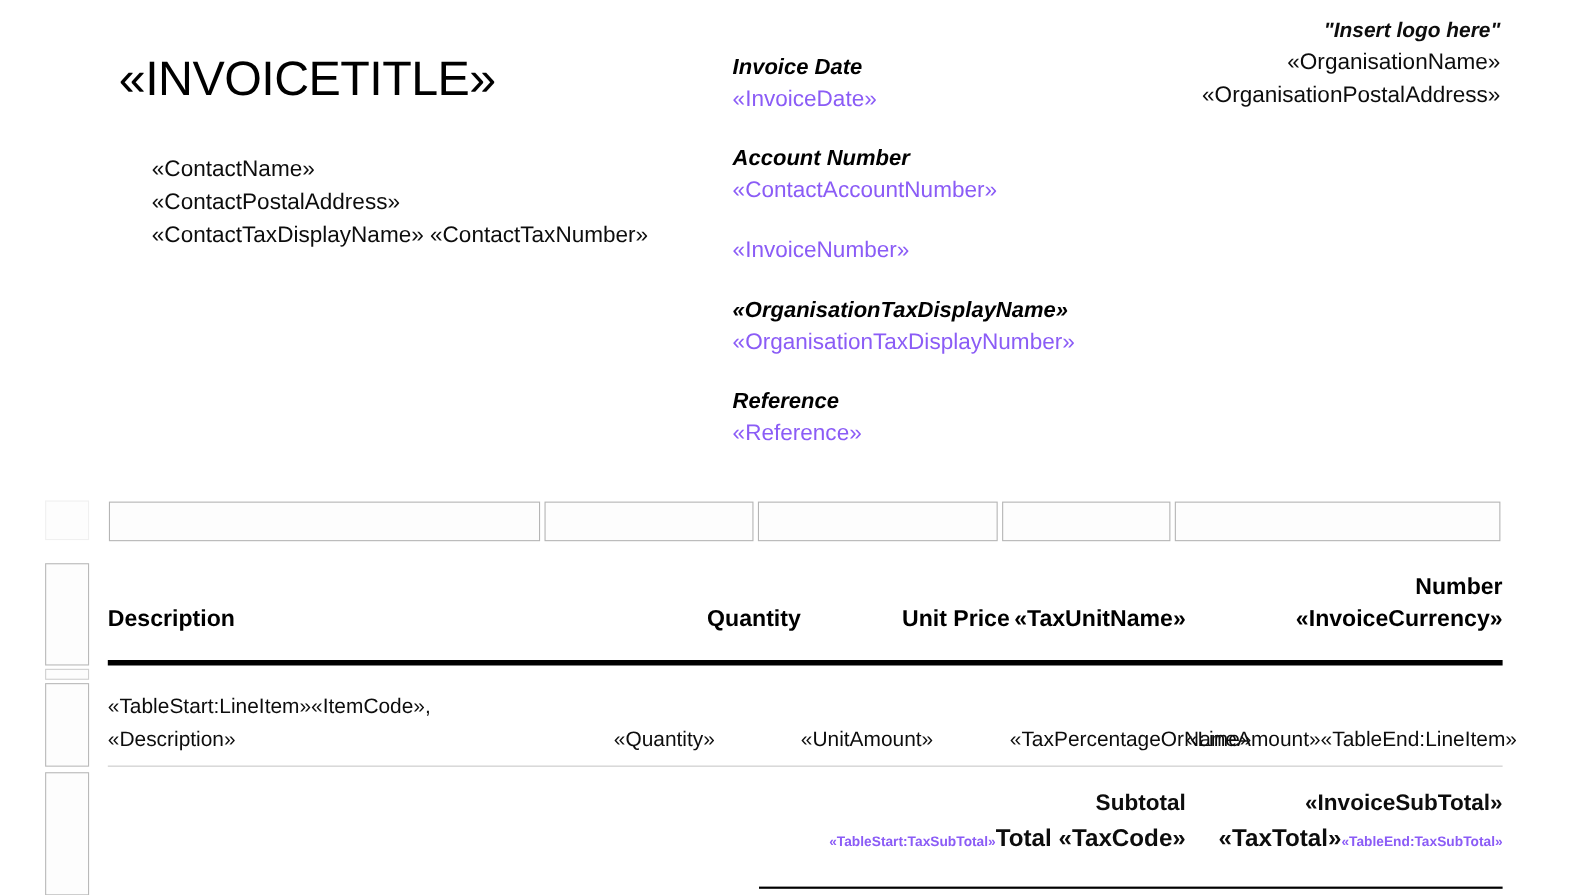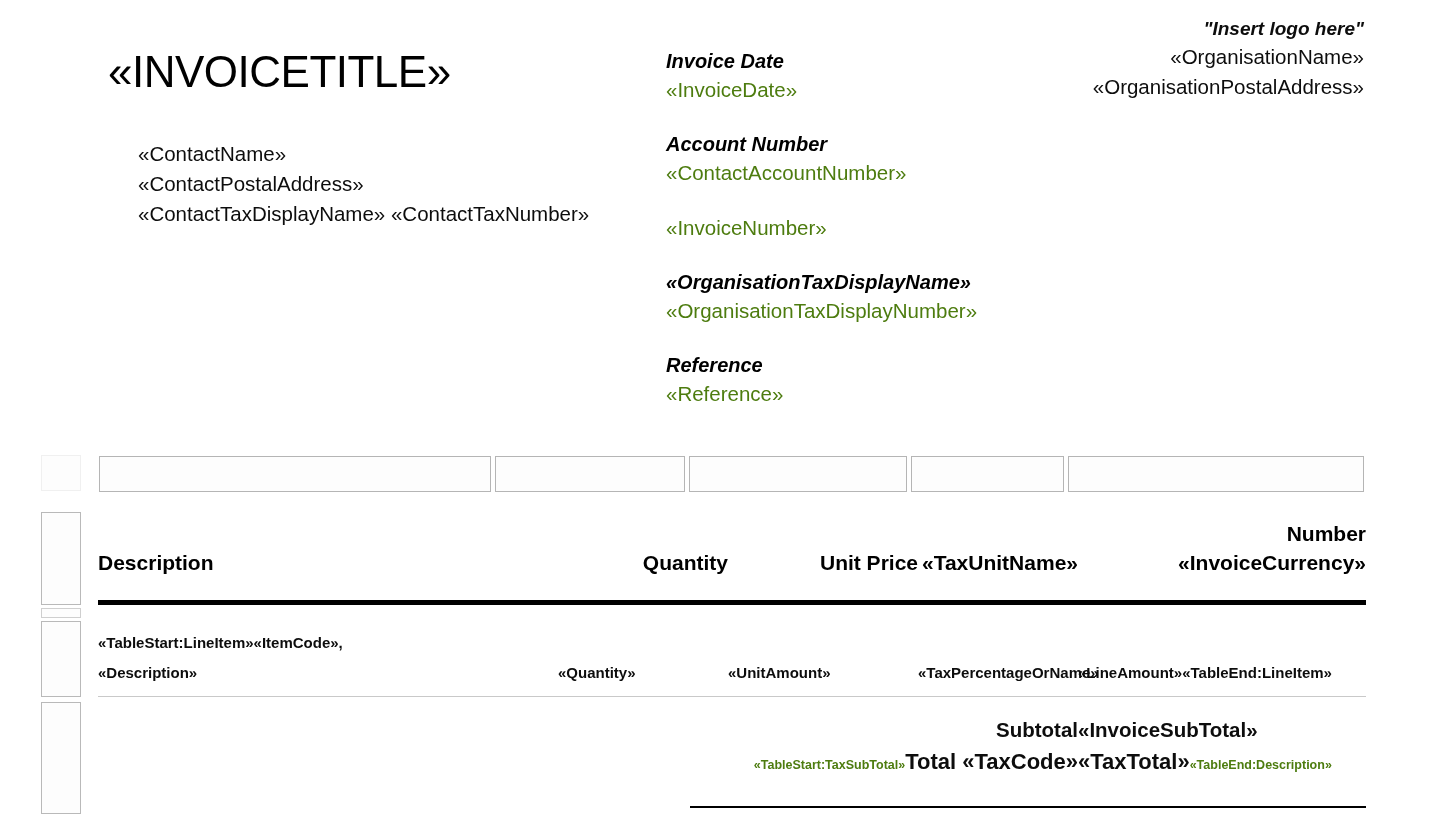--- a/index.html
+++ b/index.html
@@ -55,21 +55,21 @@
     font-size: 20px;
     font-weight: bold;
     line-height: 28px;
     white-space: nowrap;
     font-style: italic;
   }
   .field-value {
     font-size: 20.5px;
     font-weight: 400;
     line-height: 29px;
-    color: #4d7c0f;
+    color: #8b5cf6;
     white-space: nowrap;
   }
 
   
   .right-col {
     position: absolute;
     left: 980px;
     top: 16px;
     width: 384px;
     text-align: right;
@@ -165,24 +165,24 @@
     background: #000000;
   }
 
   .item-row {
     position: absolute;
     left: 98px;
     top: 628px;
     width: 1268px;
   }
   .body-cell {
-    font-size: 15px;
+    font-size: 19px;
     line-height: 30px;
     color: #0d0d0d;
-    font-weight: 700;
+    font-weight: 400;
     vertical-align: top;
     margin-left: 32px;
   }
   .body-cell.left  { text-align: left; }
   .body-cell.right { text-align: left; }
 
   
   .totals {
     position: absolute;
     left: 98px;
@@ -197,30 +197,30 @@
   table.totals-tbl td { padding: 0; font-weight: bold; }
   .tot-label {
     text-align: right;
     font-size: 20.5px;
     line-height: 32px;
     color: #0d0d0d;
     padding-right: 10px;
     white-space: nowrap;
   }
   .tot-value {
-    text-align: left;
+    text-align: right;
     font-size: 20.5px;
     line-height: 32px;
     color: #0d0d0d;
     white-space: nowrap;
   }
   .row-subtotal td { padding-bottom: 22px; }
   .tiny {
     font-size: 12.5px;
-    color: #4d7c0f;
+    color: #8b5cf6;
   }
   .tot-label-big { font-size: 22px; margin-top: 29px; }
   .tot-value-big { font-size: 22px; }
 </style>
 </head>
 <body>
 
 <div id="page">
 
   <div class="invoice-title">«INVOICETITLE»</div>
@@ -341,21 +341,21 @@
           <tr class="row-subtotal">
         <td></td>
         <td></td>
         <td class="tot-label">Subtotal</td>
         <td class="tot-value">«InvoiceSubTotal»</td>
       </tr>
       <tr>
         <td></td>
         <td></td>
         <td class="tot-label"><span class="tiny">«TableStart:TaxSubTotal»</span><span class="tot-label-big">Total «TaxCode»</span></td>
-        <td class="tot-value"><span class="tot-value-big">«TaxTotal»</span><span class="tiny">«TableEnd:Description»</span></td>
+        <td class="tot-value"><span class="tot-value-big">«TaxTotal»</span><span class="tiny">«TableEnd:TaxSubTotal»</span></td>
       </tr>
     </tbody>
       </table>
   </div>
 
   <div class="rule-bottom"></div>
 
 </div>
 
 </body></html>

